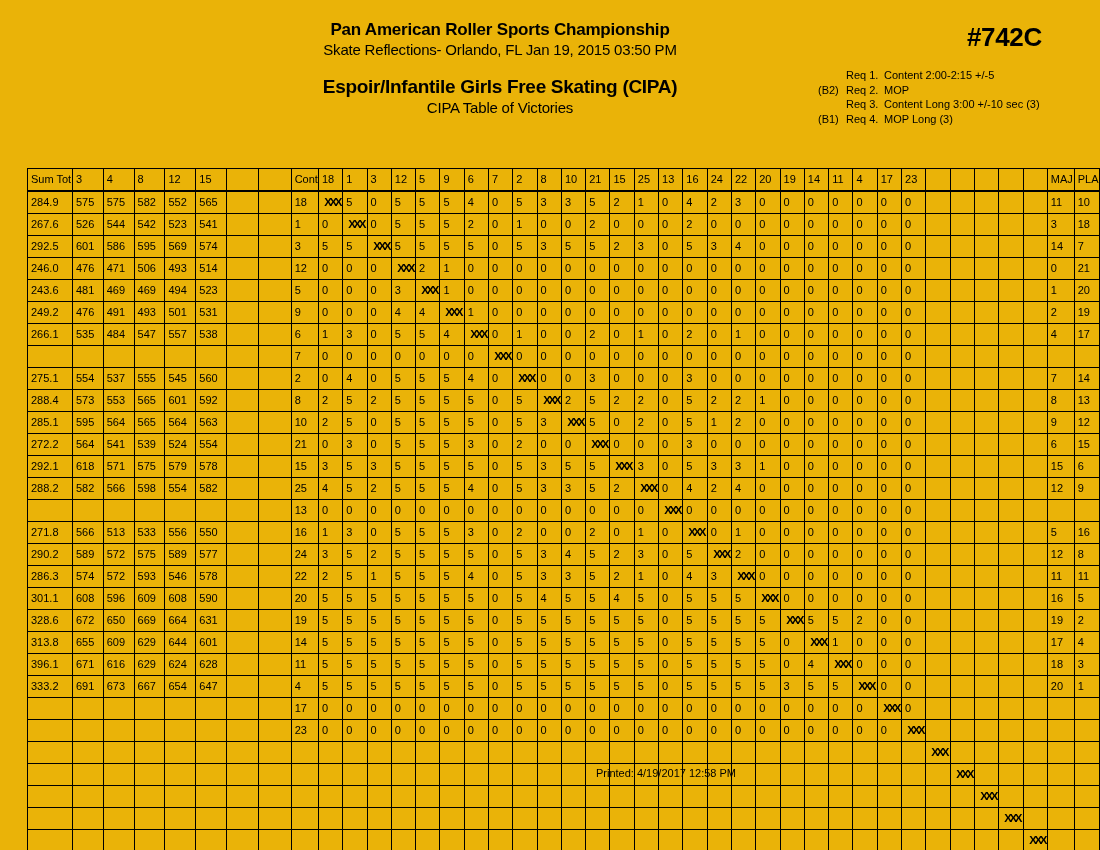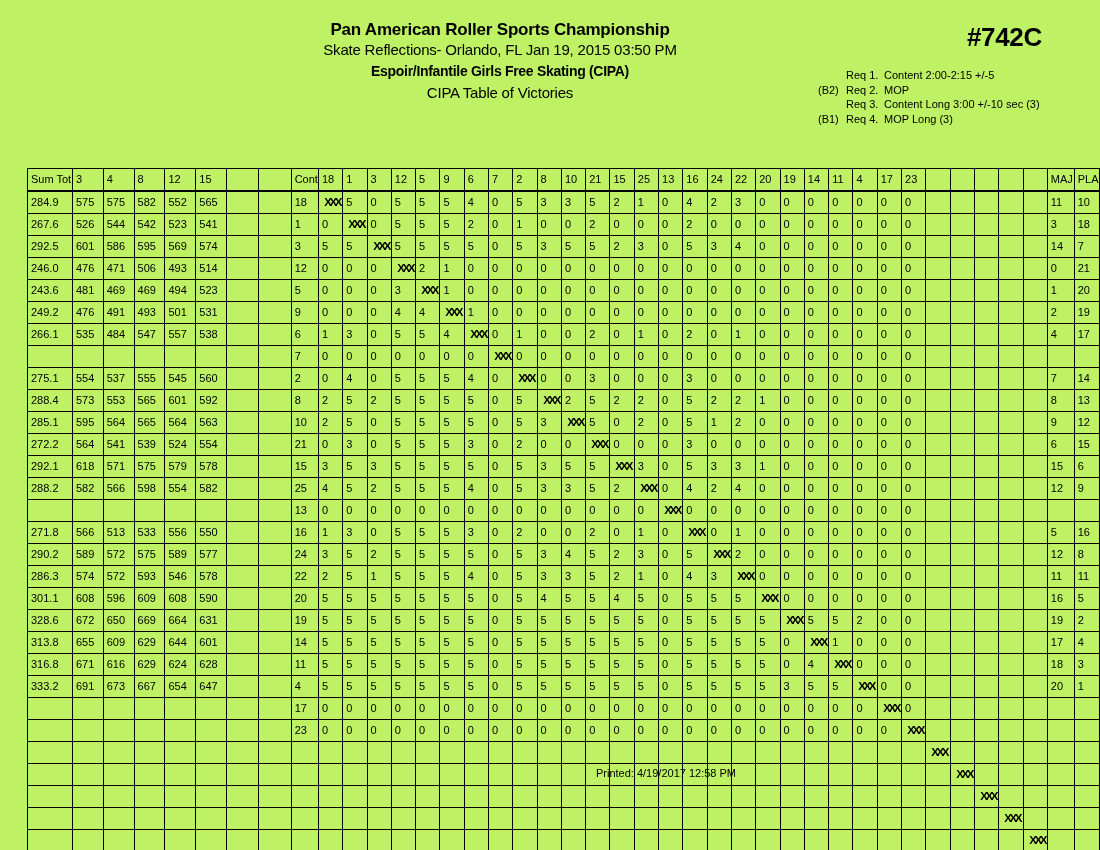--- a/index.html
+++ b/index.html
@@ -8,21 +8,21 @@
     width: 1100px; height: 850px;
     background: #ffffff;
     font-family: "Liberation Sans", sans-serif;
     color: #000000;
     overflow: hidden;
   }
   #page {
     position: relative;
     width: 1100px;
     height: 850px;
-    background: #bef264;
+    background: #eab308;
     padding-left: 28px;
   }
 
   
   .hdr-center {
     position: absolute;
     left: 180px;
     top: 20px;
     width: 640px;
     text-align: center;
@@ -33,25 +33,25 @@
     letter-spacing: -0.2px;
     line-height: 20px;
   }
   .hdr-line2 {
     font-size: 15px;
     font-weight: normal;
     line-height: 19px;
     letter-spacing: -0.2px;
   }
   .hdr-line3 {
-    font-size: 14px;
+    font-size: 19px;
     font-weight: bold;
     line-height: 23px;
     letter-spacing: -0.3px;
-    margin-top: 1px;
+    margin-top: 16px;
   }
   .hdr-line4 {
     font-size: 15px;
     line-height: 20px;
     letter-spacing: -0.2px;
   }
   .hdr-line5 {
     font-size: 14px;
     line-height: 19px;
   }
@@ -1156,21 +1156,21 @@
             <td class="c-m center">0</td>
             <td class="c-e center"></td>
             <td class="c-e center"></td>
             <td class="c-e center"></td>
             <td class="c-e center"></td>
             <td class="c-e center"></td>
             <td class="c-maj center">17</td>
             <td class="c-pla center">4</td>
           </tr>
           <tr>
-            <td class="c-sum">316.8</td>
+            <td class="c-sum">396.1</td>
             <td class="c-jsc">671</td>
             <td class="c-jsc">616</td>
             <td class="c-jsc">629</td>
             <td class="c-jsc">624</td>
             <td class="c-jsc">628</td>
             <td class="c-gap"></td>
             <td class="c-gap"></td>
             <td class="c-cont center">11</td>
             <td class="c-m center">5</td>
             <td class="c-m center">5</td>

